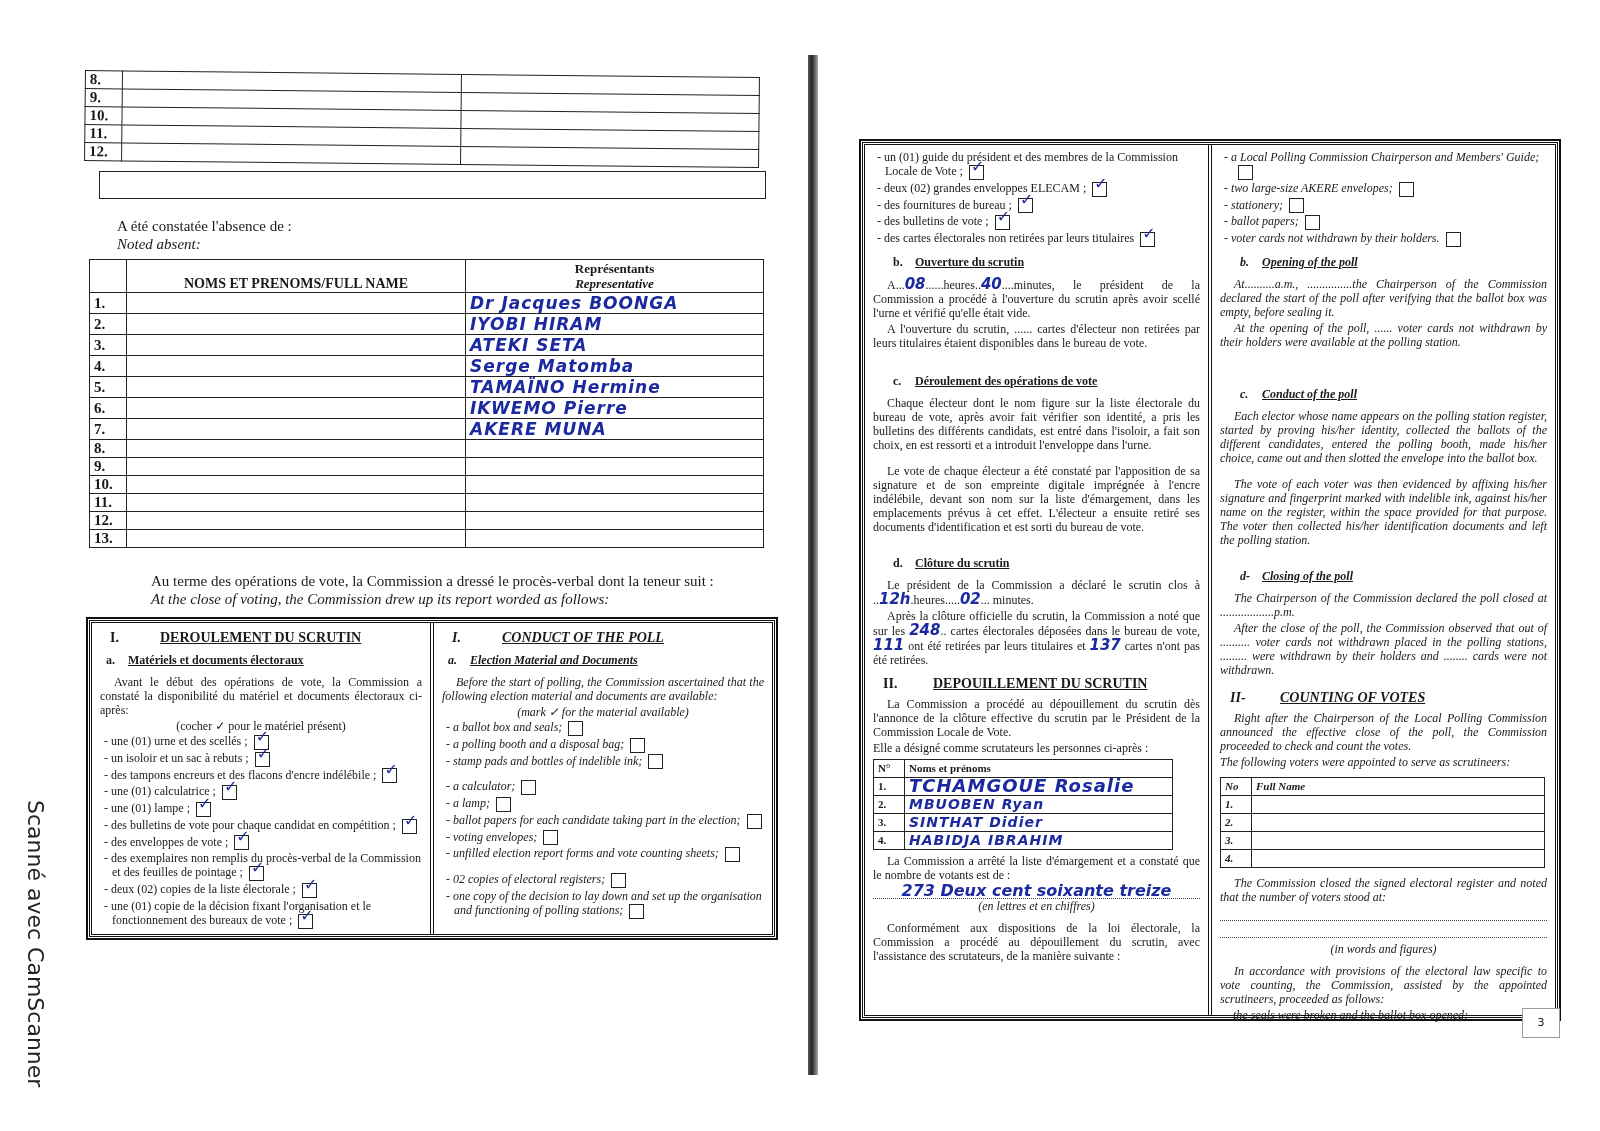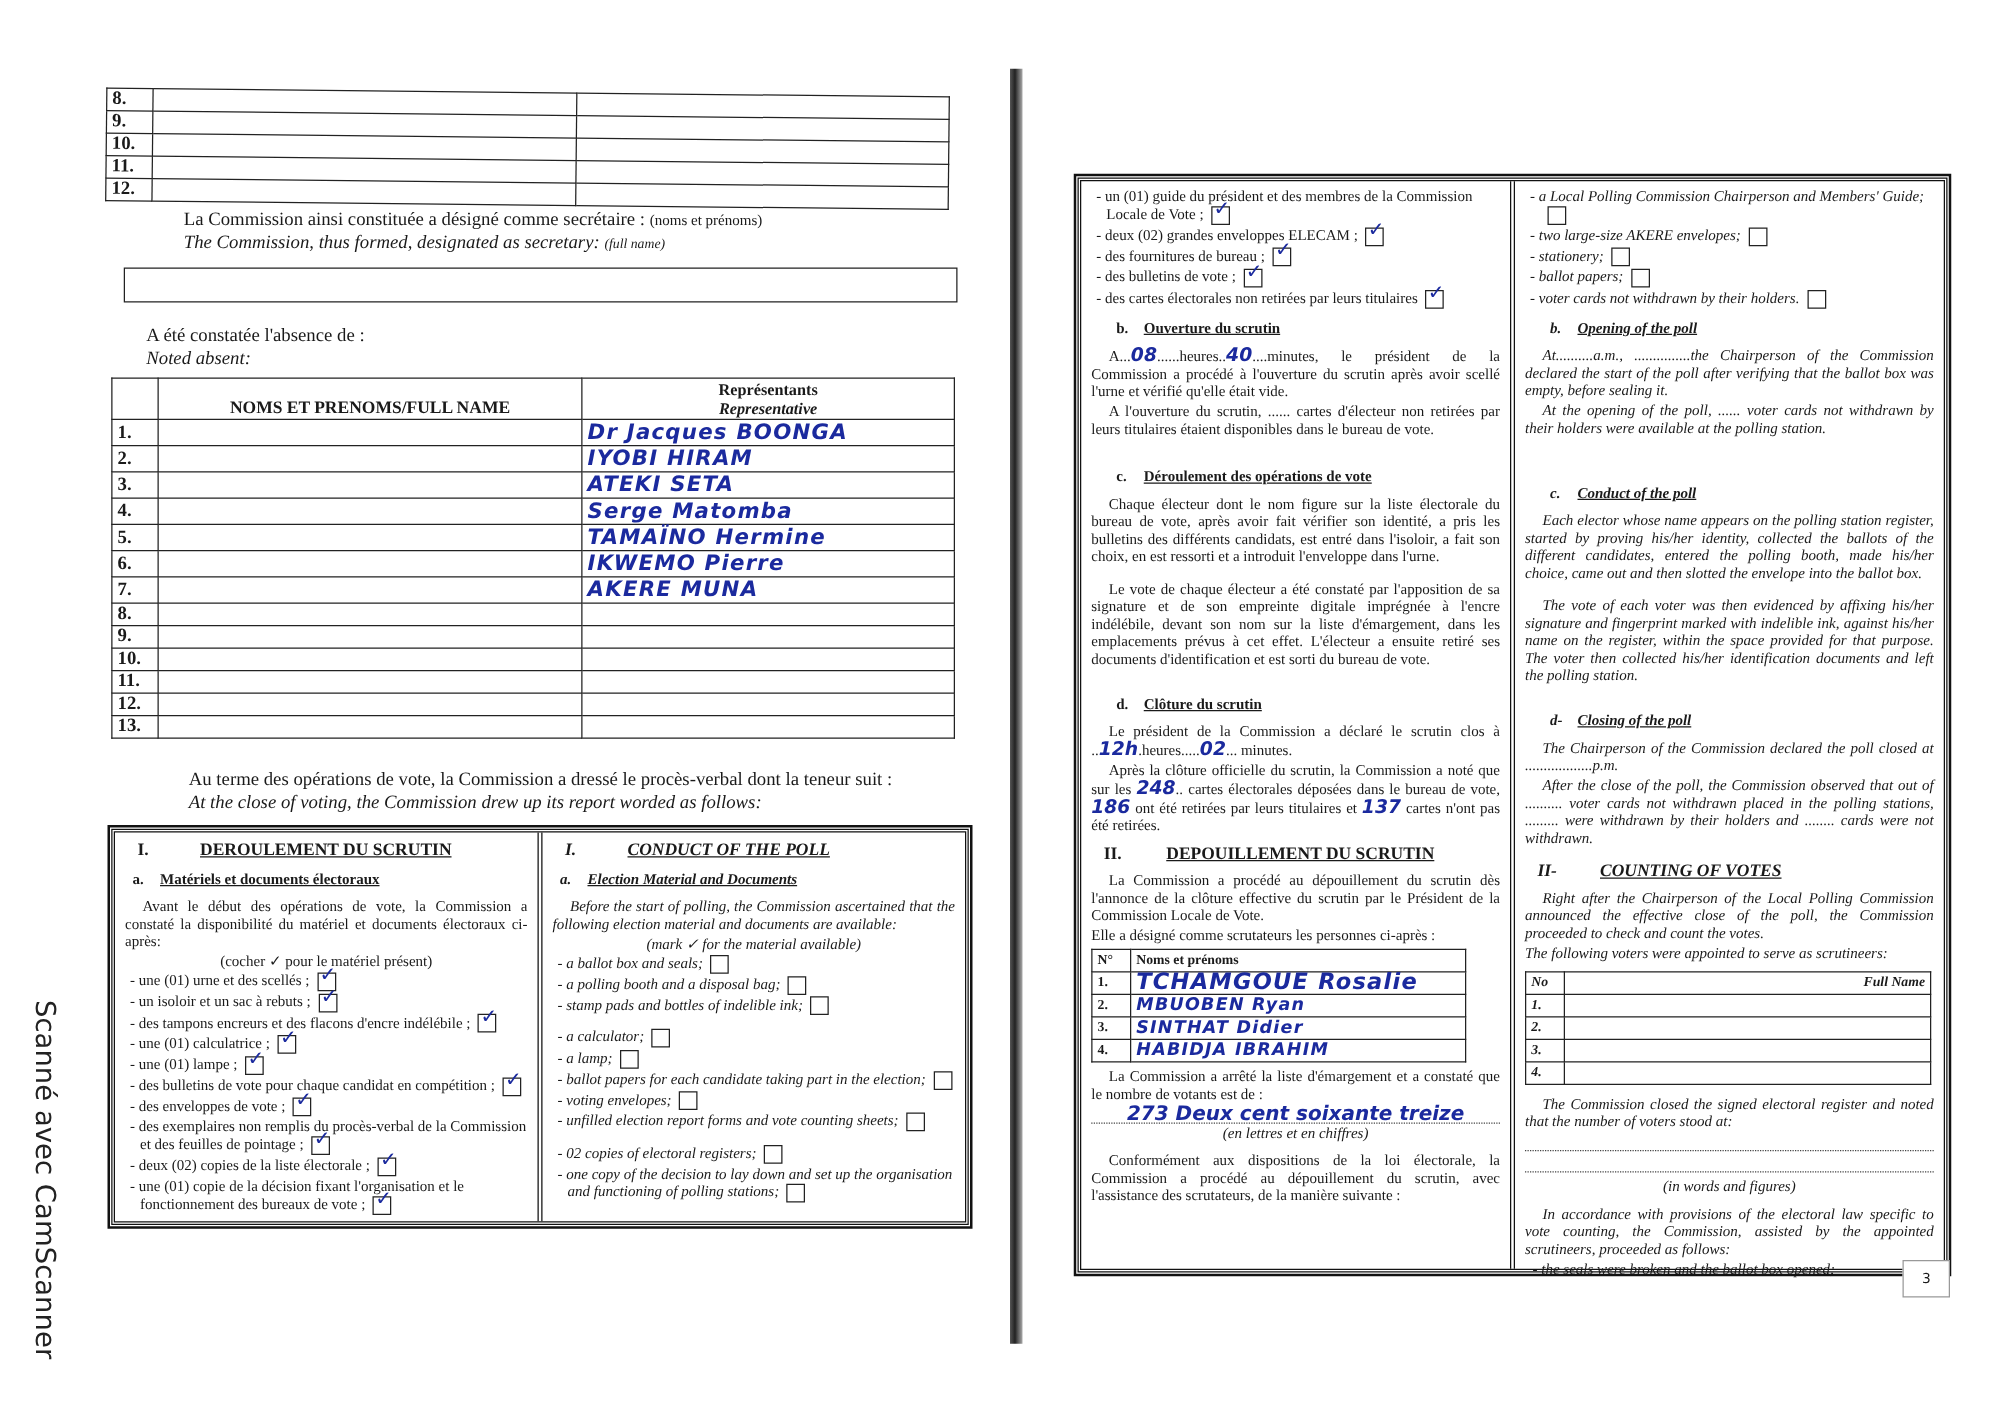--- a/index.html
+++ b/index.html
@@ -66,24 +66,20 @@
           <td></td>
         </tr>
       <tr>
           <td class="num">12.</td>
           <td></td>
           <td></td>
         </tr>
     </tbody>
   </table>
 
-  <div class="caption" style="margin:6px 0 0 62px;">
-    <div><span>La Commission ainsi constituée a désigné comme secrétaire :</span> <span style="font-size:12px">(noms et prénoms)</span></div>
-    <div class="it"><span>The Commission, thus formed, designated as secretary:</span> <span style="font-size:11px">(full name)</span></div>
-  </div>
   <div style="margin:10px 0 0 14px;width:665px;height:26px;border:1.5px solid #222;"></div>
 
   <div class="caption" style="margin:18px 0 6px 32px;">
     <div>A été constatée l'absence de :</div>
     <div class="it">Noted absent:</div>
   </div>
 
   <table class="tbl" style="width:675px;margin-left:4px;">
     <thead>
       <tr>
@@ -225,21 +221,21 @@
       <div class="h-sub"><span class="letter">b.</span><span>Ouverture du scrutin</span></div>
       <p class="p"><span>A</span>...<span class="fill">08</span>......<span>heures</span>..<span class="fill">40</span>....<span>minutes, le président de la Commission a procédé à l'ouverture du scrutin après avoir scellé l'urne et vérifié qu'elle était vide.</span></p>
       <p class="p">A l'ouverture du scrutin, ...... cartes d'électeur non retirées par leurs titulaires étaient disponibles dans le bureau de vote.</p>
 
       <div class="h-sub" style="margin-top:24px"><span class="letter">c.</span><span>Déroulement des opérations de vote</span></div>
       <p class="p">Chaque électeur dont le nom figure sur la liste électorale du bureau de vote, après avoir fait vérifier son identité, a pris les bulletins des différents candidats, est entré dans l'isoloir, a fait son choix, en est ressorti et a introduit l'enveloppe dans l'urne.</p>
       <p class="p" style="margin-top:12px">Le vote de chaque électeur a été constaté par l'apposition de sa signature et de son empreinte digitale imprégnée à l'encre indélébile, devant son nom sur la liste d'émargement, dans les emplacements prévus à cet effet. L'électeur a ensuite retiré ses documents d'identification et est sorti du bureau de vote.</p>
 
       <div class="h-sub" style="margin-top:22px"><span class="letter">d.</span><span>Clôture du scrutin</span></div>
       <p class="p"><span>Le président de la Commission a déclaré le scrutin clos à</span> ..<span class="fill">12h</span>.<span>heures</span>.....<span class="fill">02</span>... <span>minutes.</span></p>
-      <p class="p"><span>Après la clôture officielle du scrutin, la Commission a noté que sur les</span> <span class="fill">248</span>.. <span>cartes électorales déposées dans le bureau de vote,</span> <span class="fill">186</span> <span>ont été retirées par leurs titulaires et</span> <span class="fill">137</span> <span>cartes n'ont pas été retirées.</span></p>
+      <p class="p"><span>Après la clôture officielle du scrutin, la Commission a noté que sur les</span> <span class="fill">248</span>.. <span>cartes électorales déposées dans le bureau de vote,</span> <span class="fill">111</span> <span>ont été retirées par leurs titulaires et</span> <span class="fill">137</span> <span>cartes n'ont pas été retirées.</span></p>
 
       <div class="h-main" style="margin-top:10px"><span class="roman">II.</span><span>DEPOUILLEMENT DU SCRUTIN</span></div>
       <p class="p">La Commission a procédé au dépouillement du scrutin dès l'annonce de la clôture effective du scrutin par le Président de la Commission Locale de Vote.</p>
       <p style="margin:0">Elle a désigné comme scrutateurs les personnes ci-après :</p>
       <table class="tbl" style="width:300px;margin:4px 0;font-size:11px;">
         <tbody>
             <tr>
               <th style="width:22px;text-align:left;height:14px">N°</th>
               <th style="text-align:left">Noms et prénoms</th>
             </tr>
@@ -288,21 +284,21 @@
       <p class="p">The Chairperson of the Commission declared the poll closed at ..................p.m.</p>
       <p class="p">After the close of the poll, the Commission observed that out of .......... voter cards not withdrawn placed in the polling stations, ......... were withdrawn by their holders and ........ cards were not withdrawn.</p>
 
       <div class="h-main" style="margin-top:14px"><span class="roman">II-</span><span>COUNTING OF VOTES</span></div>
       <p class="p">Right after the Chairperson of the Local Polling Commission announced the effective close of the poll, the Commission proceeded to check and count the votes.</p>
       <p style="margin:0">The following voters were appointed to serve as scrutineers:</p>
       <table class="tbl" style="width:325px;margin:8px 0;font-size:11px;">
         <tbody>
             <tr>
               <th style="width:22px;text-align:left;height:14px">No</th>
-              <th style="text-align:right">Full Name</th>
+              <th style="text-align:left">Full Name</th>
             </tr>
         <tr>
               <td style="height:12px">1.</td>
               <td></td>
             </tr>
         <tr>
               <td style="height:12px">2.</td>
               <td></td>
             </tr>
         <tr>

